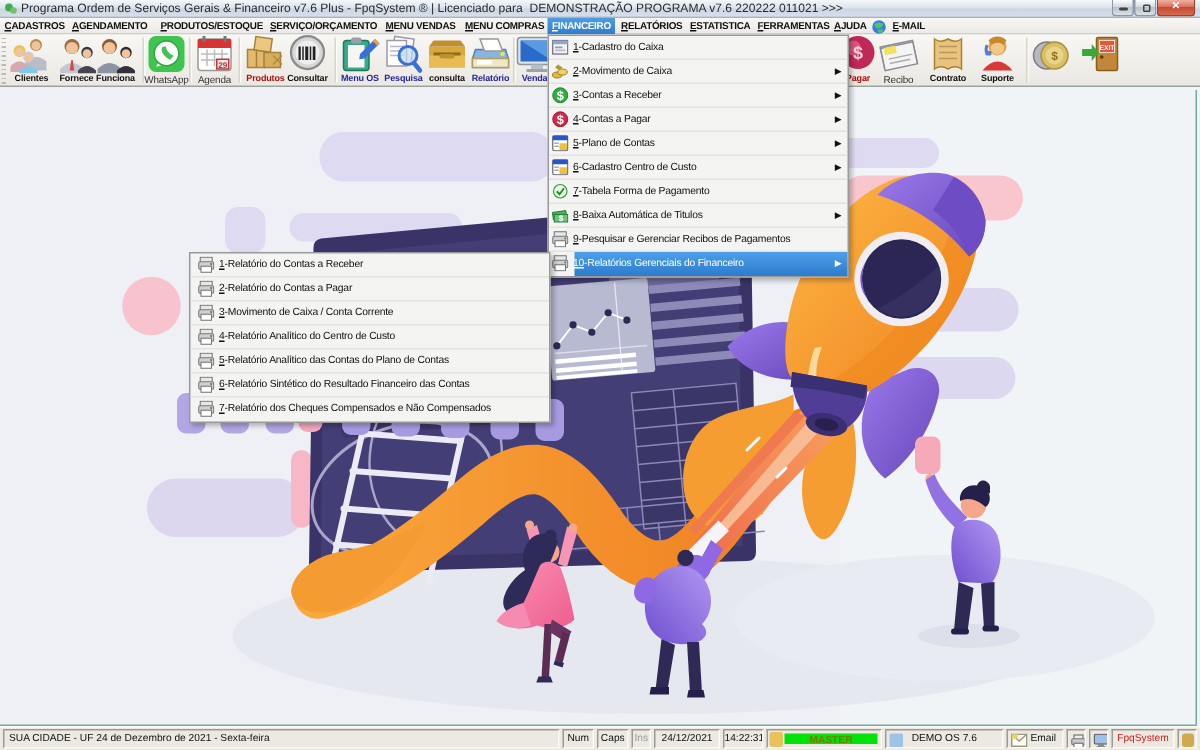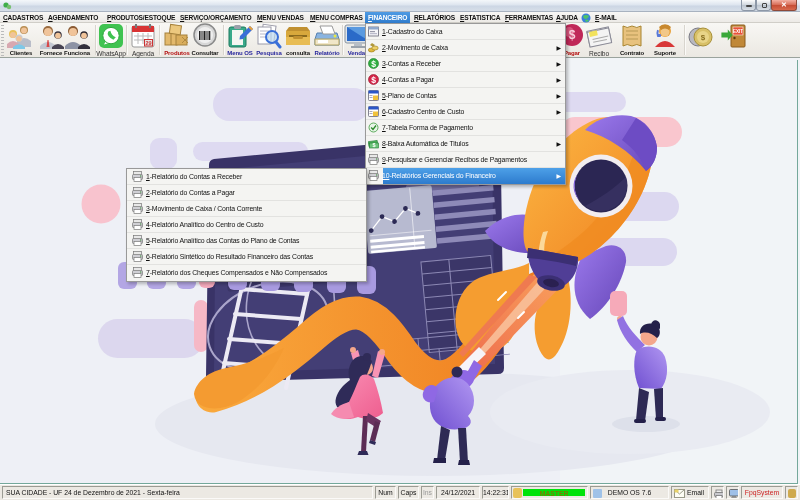--- a/index.html
+++ b/index.html
@@ -255,20 +255,21 @@
       <rect x="634" y="419" width="12" height="4" rx="2" fill="#24204a"></rect>
       <rect x="655" y="417" width="11" height="4" rx="2" fill="#24204a"></rect>
     </g>
   </svg>
 
   <div id="titlebar">
     <svg width="9" height="9" style="position:absolute;left:3px;top:1px" viewBox="0 0 9 9">
         <circle cx="3" cy="4" r="2.6" fill="#3fae49"></circle>
         <circle cx="6" cy="6" r="2.2" fill="#77c06e"></circle>
       </svg>
+    <div id="titletext">Programa Ordem de Serviços Gerais &amp; Financeiro v7.6 Plus - FpqSystem ® | Licenciado para&nbsp; DEMONSTRAÇÃO PROGRAMA v7.6 220222 011021 &gt;&gt;&gt;</div>
     <div id="winbtns">
       <div class="wb">
           <span style="position:absolute;left:4px;top:5px;width:6px;height:2px;background:#444;border-radius:1px"></span>
         </div>
       <div class="wb">
           <span style="position:absolute;left:4.5px;top:2.5px;width:5px;height:5px;border:1.4px solid #444;border-radius:1px"></span>
         </div>
       <div class="wb close">
           <span style="color:#fff;font-weight:bold">✕</span>
         </div>

